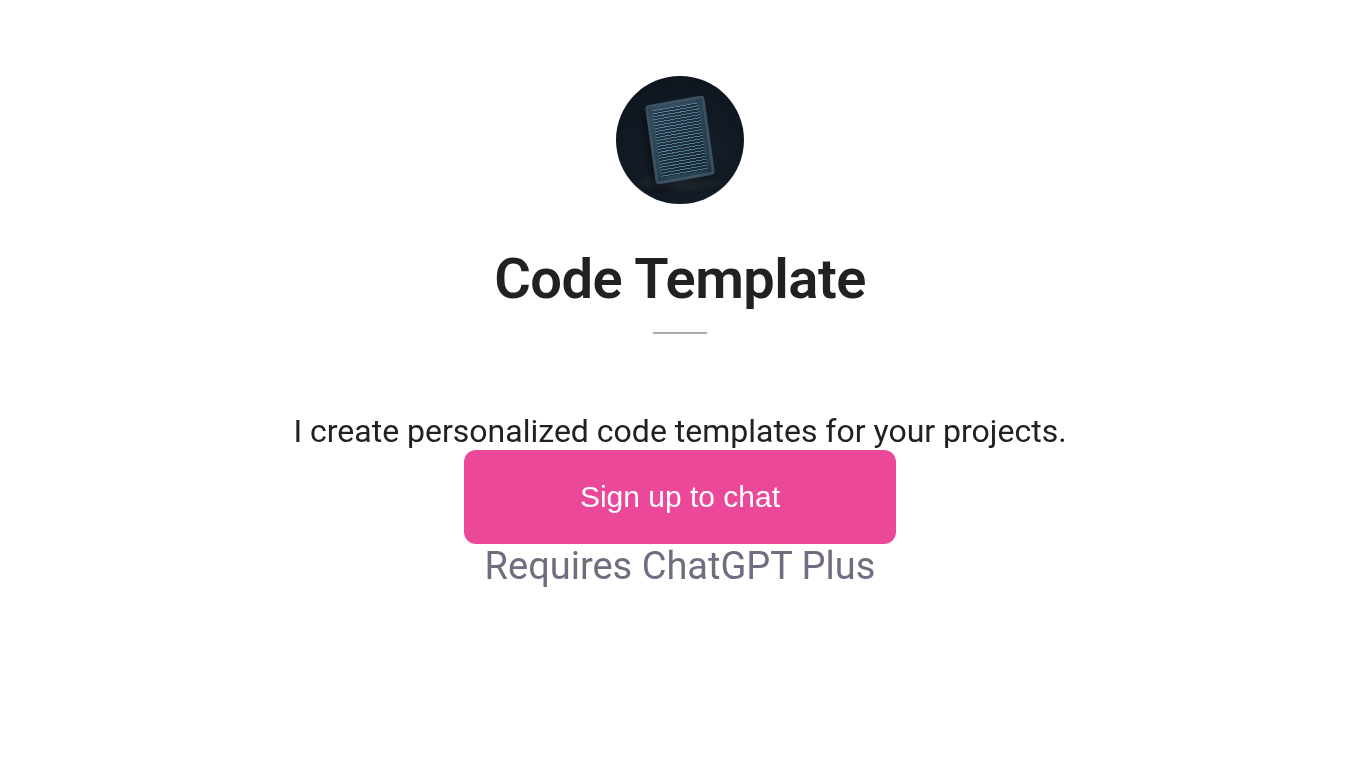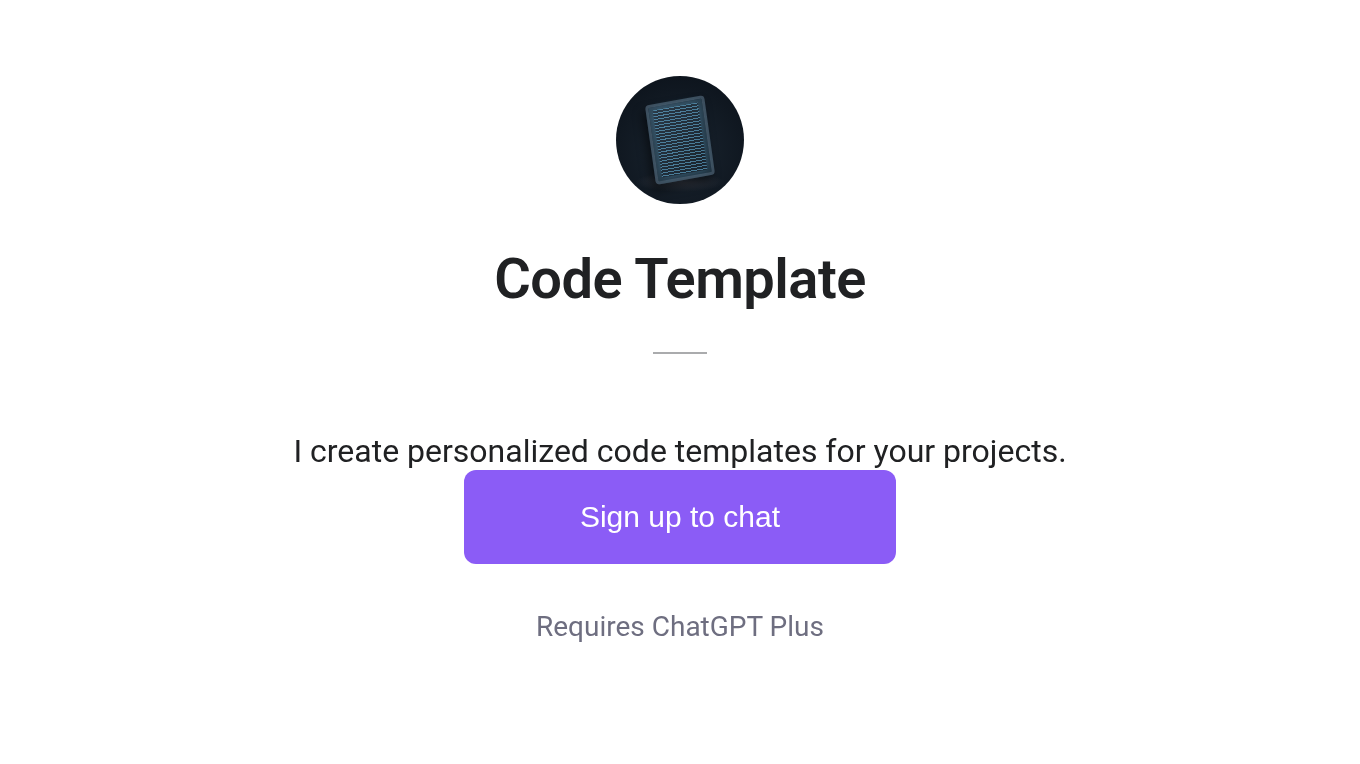--- a/index.html
+++ b/index.html
@@ -67,47 +67,46 @@
       transform: translateX(-50%);
       width: 90px;
       height: 20px;
       background: radial-gradient(ellipse, rgba(80,80,90,0.5) 0%, transparent 70%);
     }
     .title {
       font-size: 56px;
       font-weight: 600;
       color: #202123;
       letter-spacing: -0.5px;
-      margin-bottom: 40px;
+      margin-bottom: 20px;
     }
     .divider {
       width: 54px;
       height: 2px;
       background: #56575b;
       opacity: 0.5;
       margin-bottom: 78px;
     }
     .description {
       font-size: 32px;
       font-weight: 400;
       color: #202123;
     }
     .signup-button {
-      background: #8b5cf6;
+      background: #ec4899;
       color: #ffffff;
       border: none;
       border-radius: 12px;
       font-size: 30px;
       font-weight: 400;
       padding: 30px 116px;
       cursor: pointer;
-      margin-bottom: 46px;
     }
     .requirement {
-      font-size: 28px;
+      font-size: 38px;
       font-weight: 400;
       color: #6e6e80;
     }
   </style>
 </head>
 <body>
 
 <div class="avatar">
   <div class="avatar-glow"></div>
   <div class="avatar-inner">

